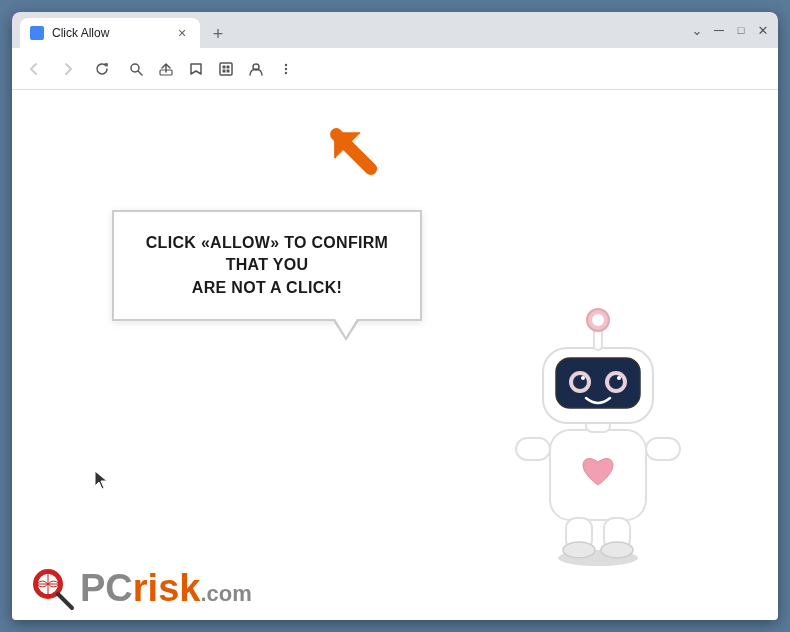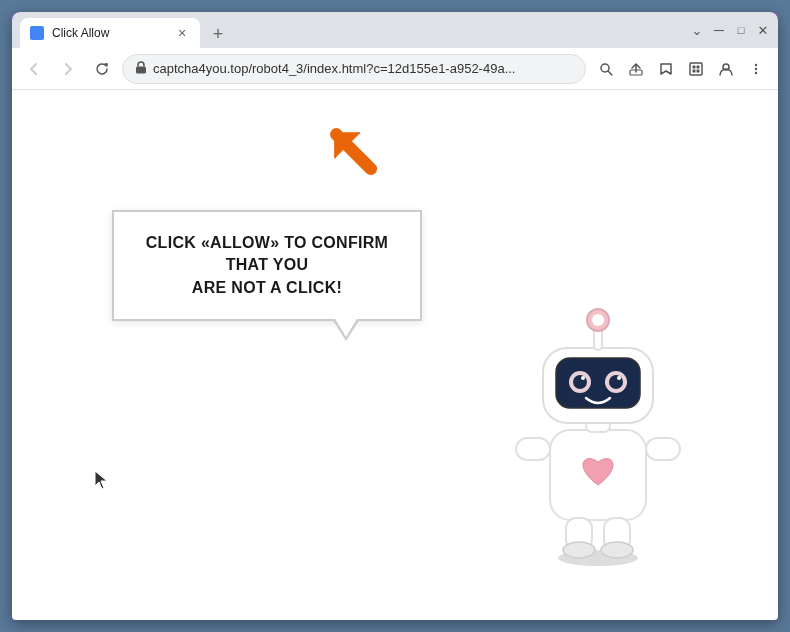--- a/index.html
+++ b/index.html
@@ -326,29 +326,20 @@
         <path d="M5 2 L10 7 L5 12" stroke="#ccc" stroke-width="2" stroke-linecap="round" stroke-linejoin="round"></path>
       </svg>
     </div>
     <div class="nav-btn">
       <svg width="14" height="14" viewBox="0 0 14 14" fill="none">
         <path d="M12 7a5 5 0 1 1-1.4-3.5L12 2" stroke="#555" stroke-width="1.5" stroke-linecap="round"></path>
         <path d="M10 2h2v2" stroke="#555" stroke-width="1.5" stroke-linecap="round" stroke-linejoin="round"></path>
       </svg>
     </div>
 
-    <div class="address-bar">
-      <span class="lock-icon">
-        <svg width="12" height="13" viewBox="0 0 12 13" fill="none">
-          <rect x="1" y="5.5" width="10" height="7" rx="1.5" fill="#555"></rect>
-          <path d="M3 5.5V4a3 3 0 0 1 6 0v1.5" stroke="#555" stroke-width="1.5"></path>
-        </svg>
-      </span>
-      <span class="address-text">captcha4you.top/robot4_3/index.html?c=12d155e1-a952-49a...</span>
-    </div>
 
     <div class="nav-icons">
       <div class="nav-icon-btn">
         <svg width="14" height="14" viewBox="0 0 14 14" fill="none">
           <circle cx="6" cy="6" r="4" stroke="#555" stroke-width="1.5"></circle>
           <path d="M9 9 L13 13" stroke="#555" stroke-width="1.5" stroke-linecap="round"></path>
         </svg>
       </div>
       <div class="nav-icon-btn">
         <svg width="14" height="14" viewBox="0 0 14 14" fill="none">
@@ -446,15 +437,37 @@
         <circle cx="100" cy="30" r="6" fill="white"></circle>
       </svg>
     </div>
 
     <div class="cursor">
       <svg width="16" height="20" viewBox="0 0 16 20" fill="none">
         <path d="M1 1 L1 16 L5 12 L8 19 L10 18 L7 11 L13 11 Z" fill="#333" stroke="white" stroke-width="1"></path>
       </svg>
     </div>
 
+    <div class="pcrisk-logo">
+
+      <svg class="pcrisk-icon" viewBox="0 0 48 48" fill="none">
+        <circle cx="20" cy="20" r="15" fill="#cc2222"></circle>
+        <circle cx="20" cy="20" r="11" fill="white"></circle>
+        <circle cx="20" cy="20" r="11" fill="none" stroke="#cc2222" stroke-width="1.5"></circle>
+
+        <path d="M9 20 Q14 14 20 20 Q26 26 31 20" stroke="#cc2222" stroke-width="1" fill="none"></path>
+        <path d="M9 20 Q14 26 20 20 Q26 14 31 20" stroke="#cc2222" stroke-width="1" fill="none"></path>
+        <line x1="20" y1="9" x2="20" y2="31" stroke="#cc2222" stroke-width="1"></line>
+        <line x1="9" y1="20" x2="31" y2="20" stroke="#cc2222" stroke-width="1"></line>
+
+        <line x1="30" y1="30" x2="44" y2="44" stroke="#333" stroke-width="4" stroke-linecap="round"></line>
+        <circle cx="20" cy="20" r="11" fill="none" stroke="#cc2222" stroke-width="1.5"></circle>
+      </svg>
+
+      <div style="display:flex;align-items:baseline;gap:0;">
+        <span style="font-size:38px;font-weight:bold;color:#888;font-family:Arial,sans-serif;">PC</span>
+        <span style="font-size:38px;font-weight:bold;color:#e05a00;font-family:Arial,sans-serif;">risk</span>
+        <span style="font-size:22px;font-weight:bold;color:#888;font-family:Arial,sans-serif;">.com</span>
+      </div>
+    </div>
 
   </div>
 </div>
 
 </body></html>

